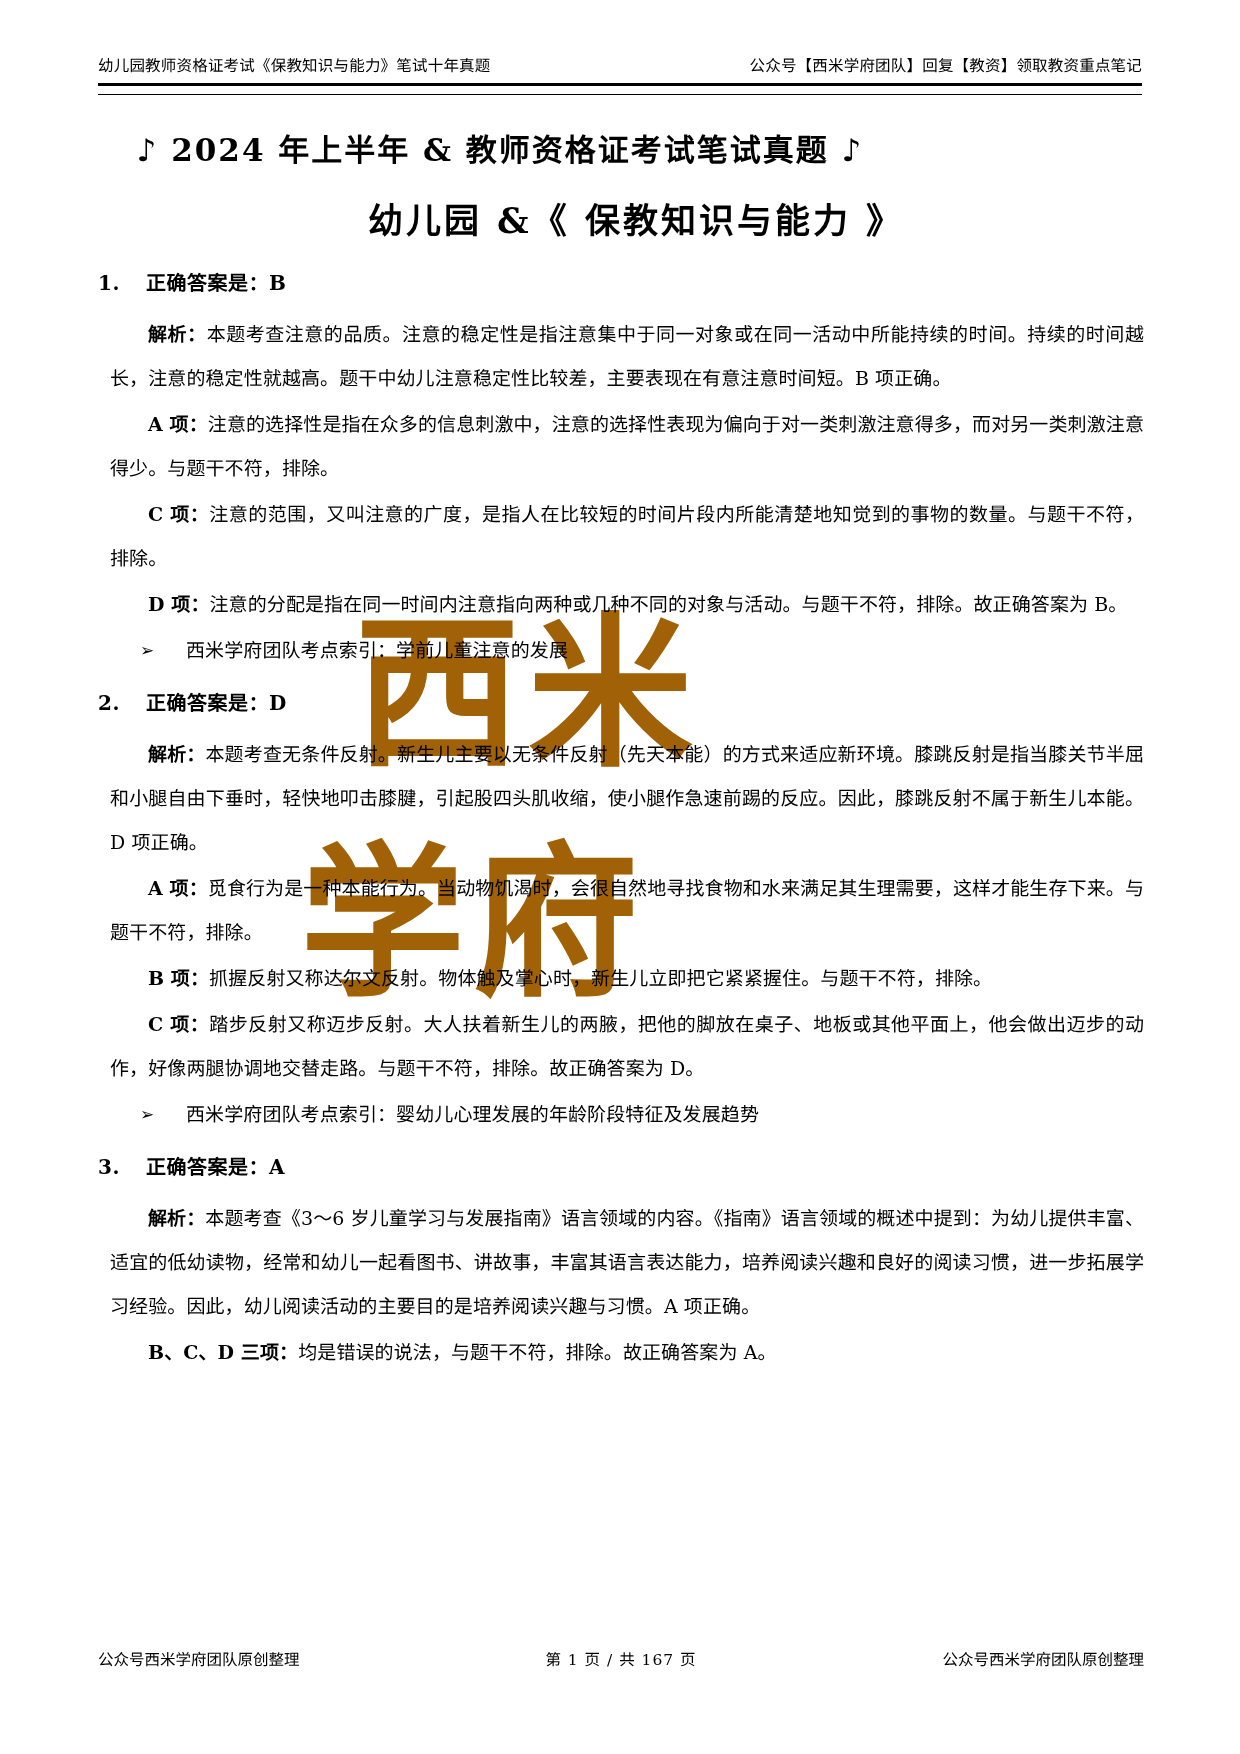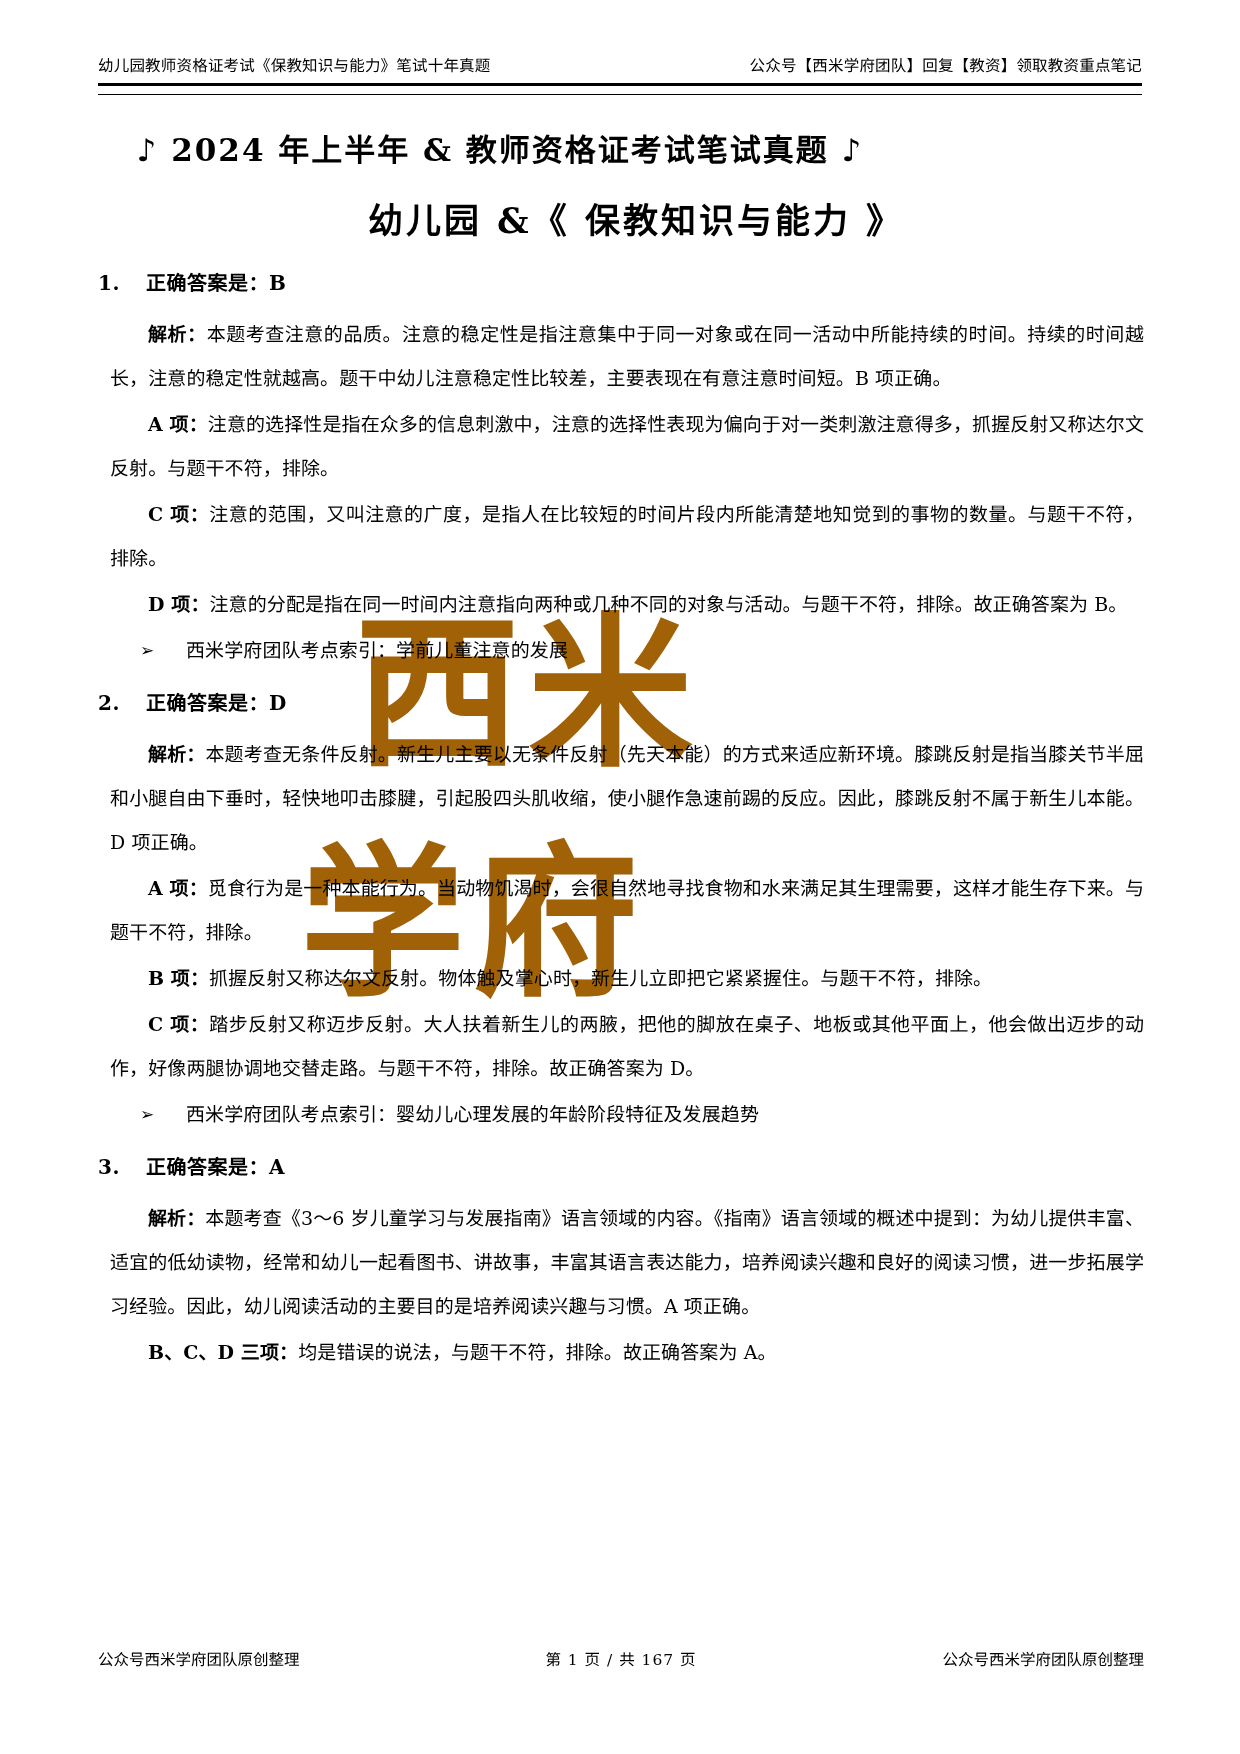--- a/index.html
+++ b/index.html
@@ -184,21 +184,21 @@
   <div class="doc-title-1">♪ 2024 年上半年 &amp; 教师资格证考试笔试真题 ♪</div>
   <div class="doc-title-2">幼儿园 &amp;《 保教知识与能力 》</div>
 
   <div class="content">
 
     <div class="q-block">
       <div class="q-head">
         <span class="q-num">1.</span><span>正确答案是：B</span>
       </div>
       <p class="para"><span class="lead">解析：</span><span>本题考查注意的品质。注意的稳定性是指注意集中于同一对象或在同一活动中所能持续的时间。持续的时间越长，注意的稳定性就越高。题干中幼儿注意稳定性比较差，主要表现在有意注意时间短。B 项正确。</span></p>
-      <p class="para"><span class="lead">A 项：</span><span>注意的选择性是指在众多的信息刺激中，注意的选择性表现为偏向于对一类刺激注意得多，抓握反射又称达尔文反射。与题干不符，排除。</span></p>
+      <p class="para"><span class="lead">A 项：</span><span>注意的选择性是指在众多的信息刺激中，注意的选择性表现为偏向于对一类刺激注意得多，而对另一类刺激注意得少。与题干不符，排除。</span></p>
       <p class="para"><span class="lead">C 项：</span><span>注意的范围，又叫注意的广度，是指人在比较短的时间片段内所能清楚地知觉到的事物的数量。与题干不符，排除。</span></p>
       <p class="para"><span class="lead">D 项：</span><span>注意的分配是指在同一时间内注意指向两种或几种不同的对象与活动。与题干不符，排除。故正确答案为 B。</span></p>
       <p class="bullet"><span class="marker">➢</span><span>西米学府团队考点索引：学前儿童注意的发展</span></p>
     </div>
 
     <div class="spacer-q"></div>
 
     <div class="q-block">
       <div class="q-head">
         <span class="q-num">2.</span><span>正确答案是：D</span>

